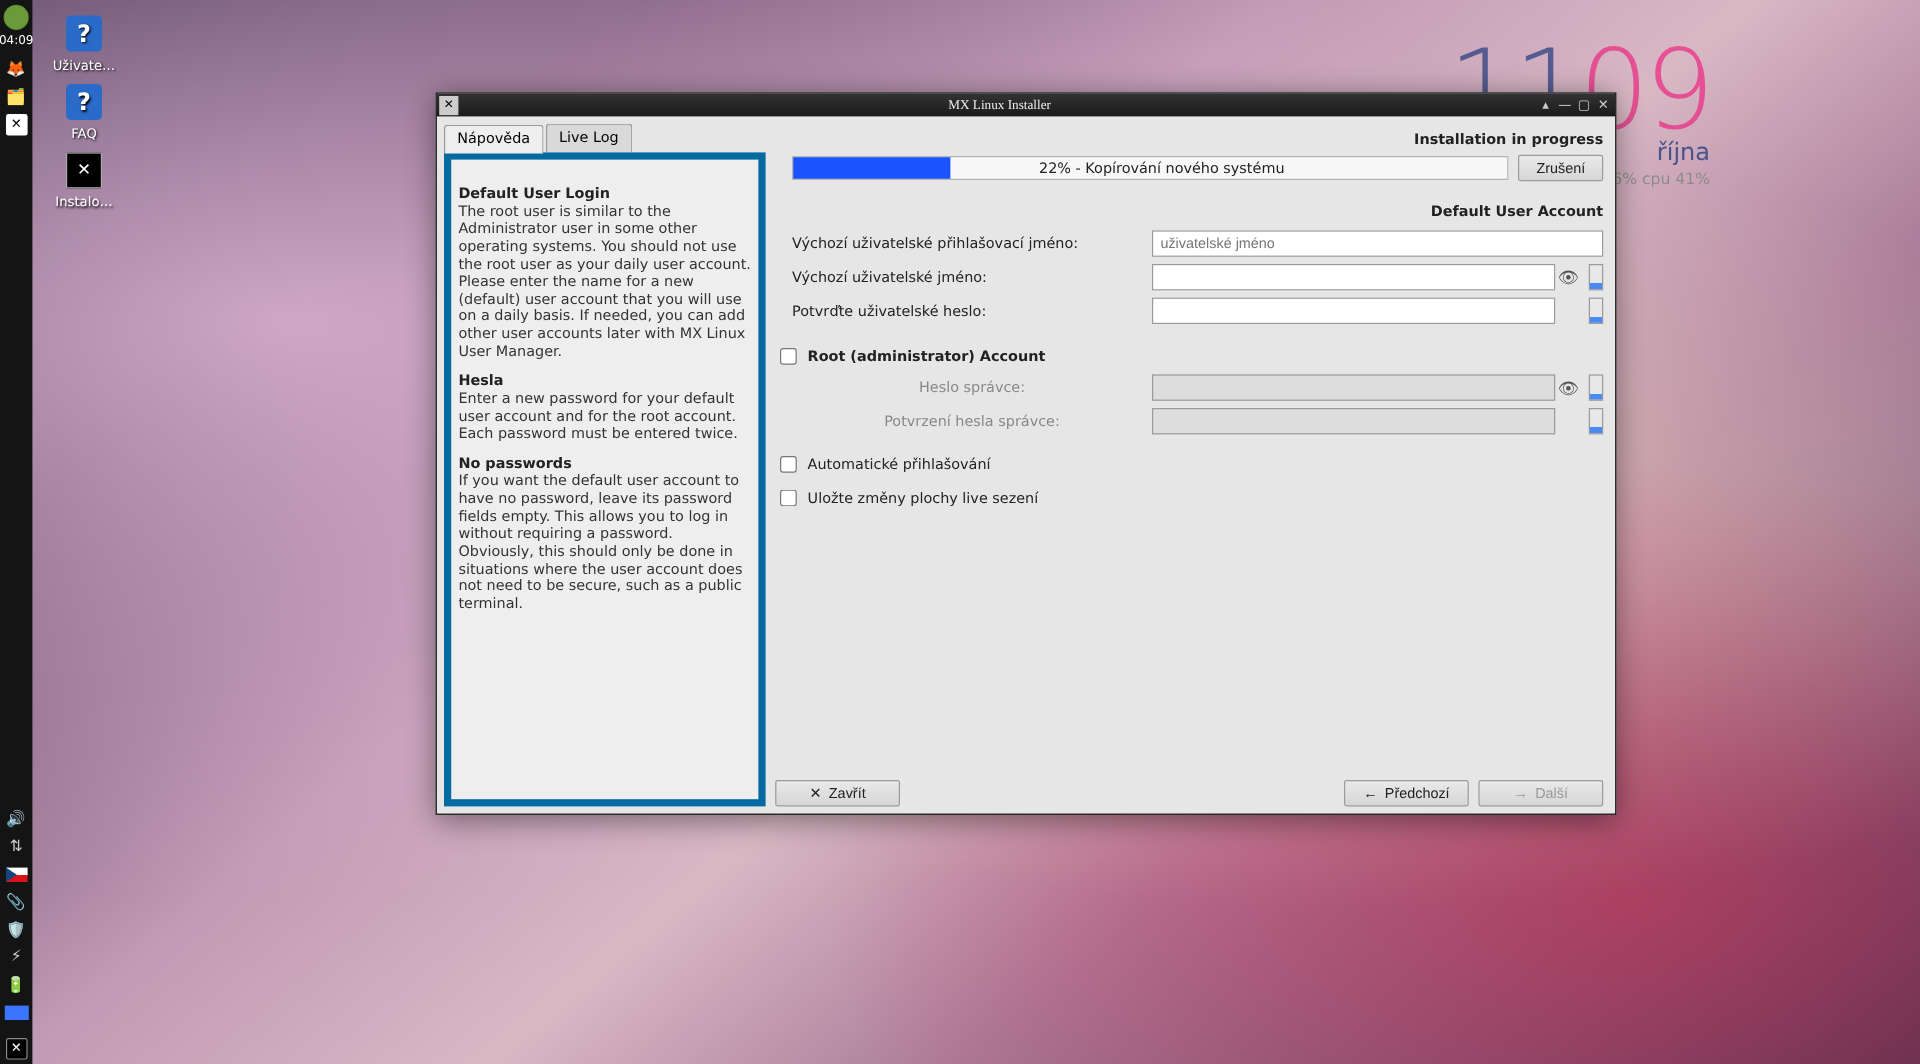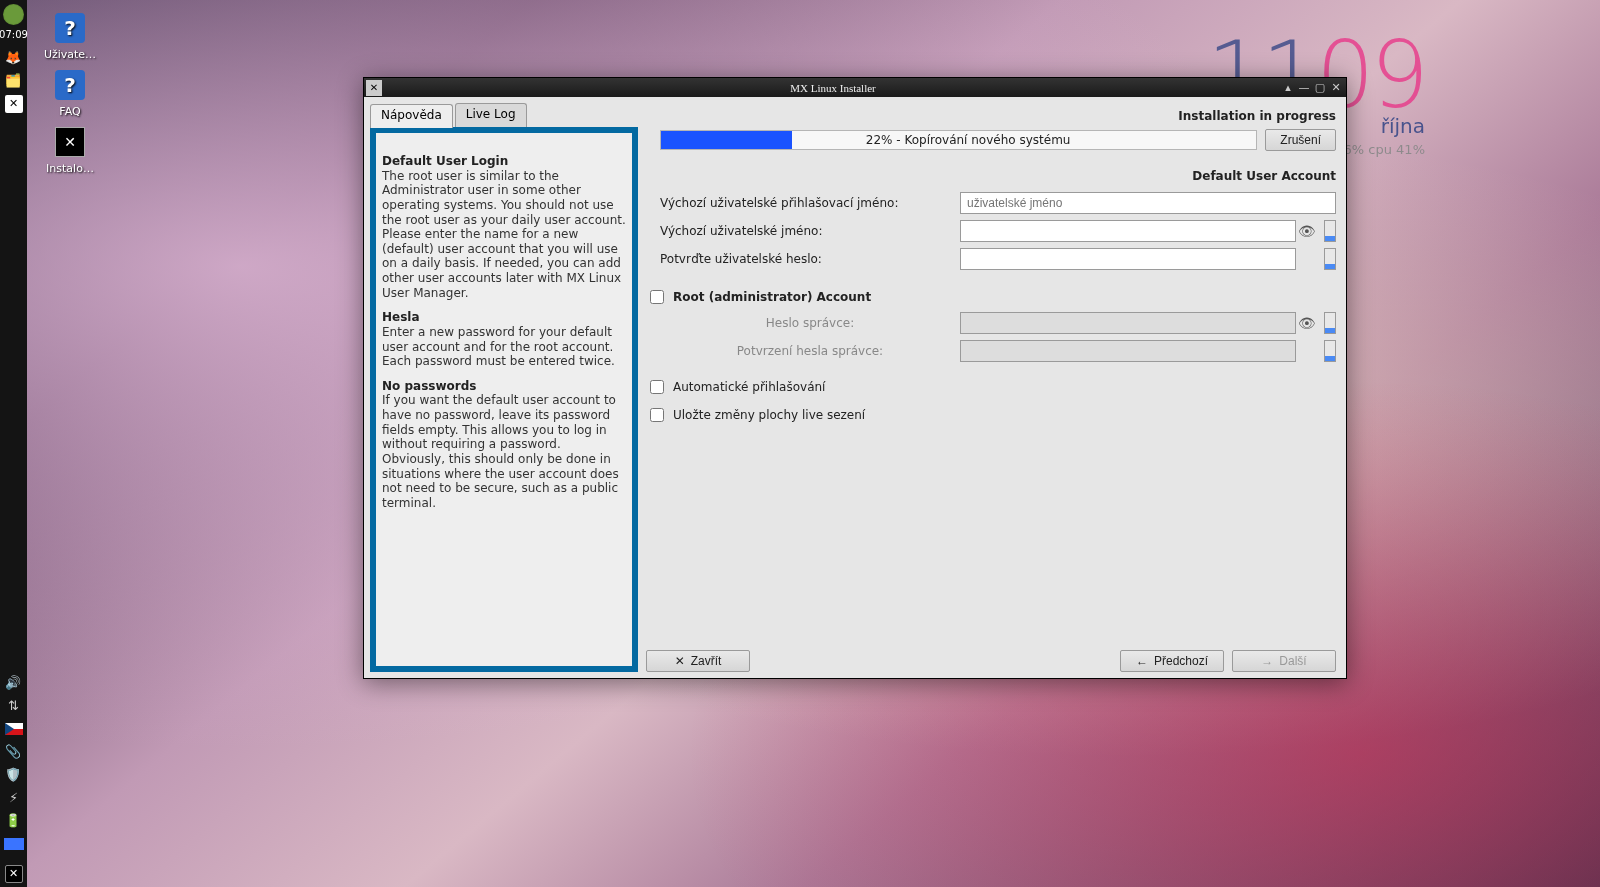--- a/index.html
+++ b/index.html
@@ -279,21 +279,21 @@
   }
   .footer-row .spacer { flex: 1; }
   .btn-wide { min-width: 104px; justify-content: center; }
 
 </style>
 </head>
 <body>
 
 <div class="panel-left">
   <div class="tray-icon" style="background:radial-gradient(circle,#6a9a3a 60%,#3a5a1a);border-radius:50%;"></div>
-  <div class="clock">07:09</div>
+  <div class="clock">04:09</div>
   <div class="tray-icon">🦊</div>
   <div class="tray-icon">🗂️</div>
   <div class="tray-icon">
       <span class="mx-square">✕</span>
     </div>
 
   <div class="tray-bottom">
     <div class="tray-icon">🔊</div>
     <div class="tray-icon">⇅</div>
     <div class="tray-icon">

